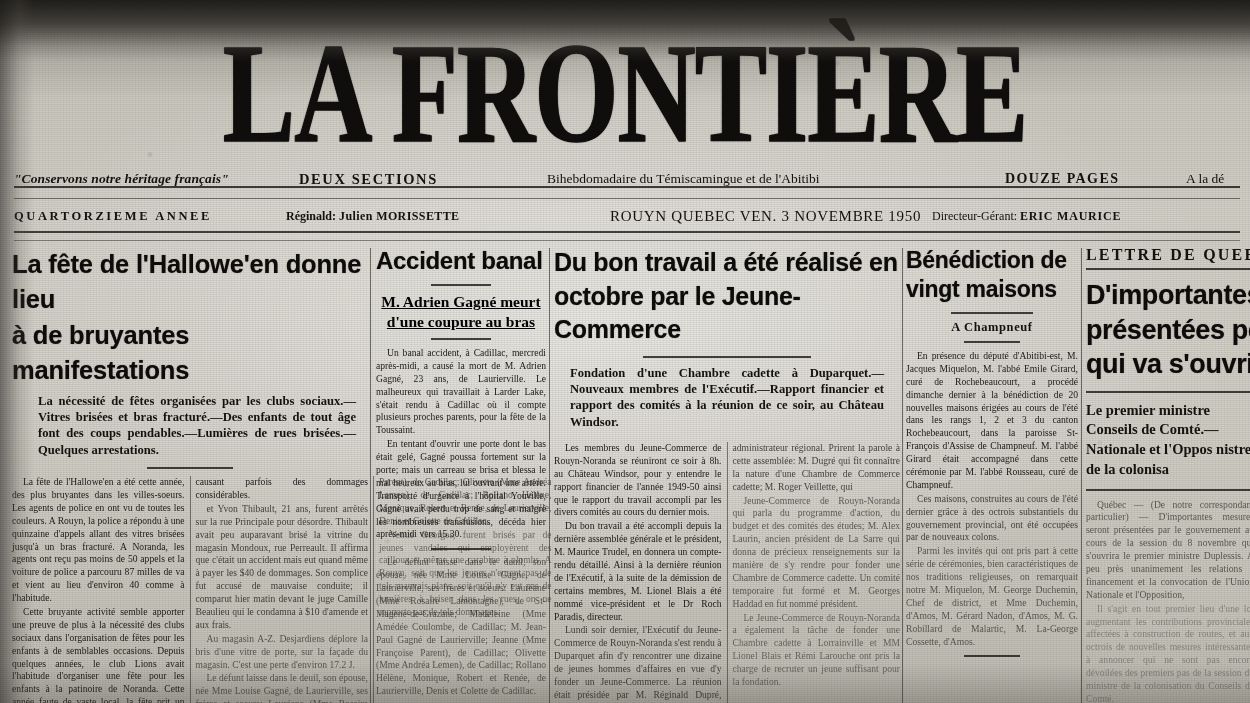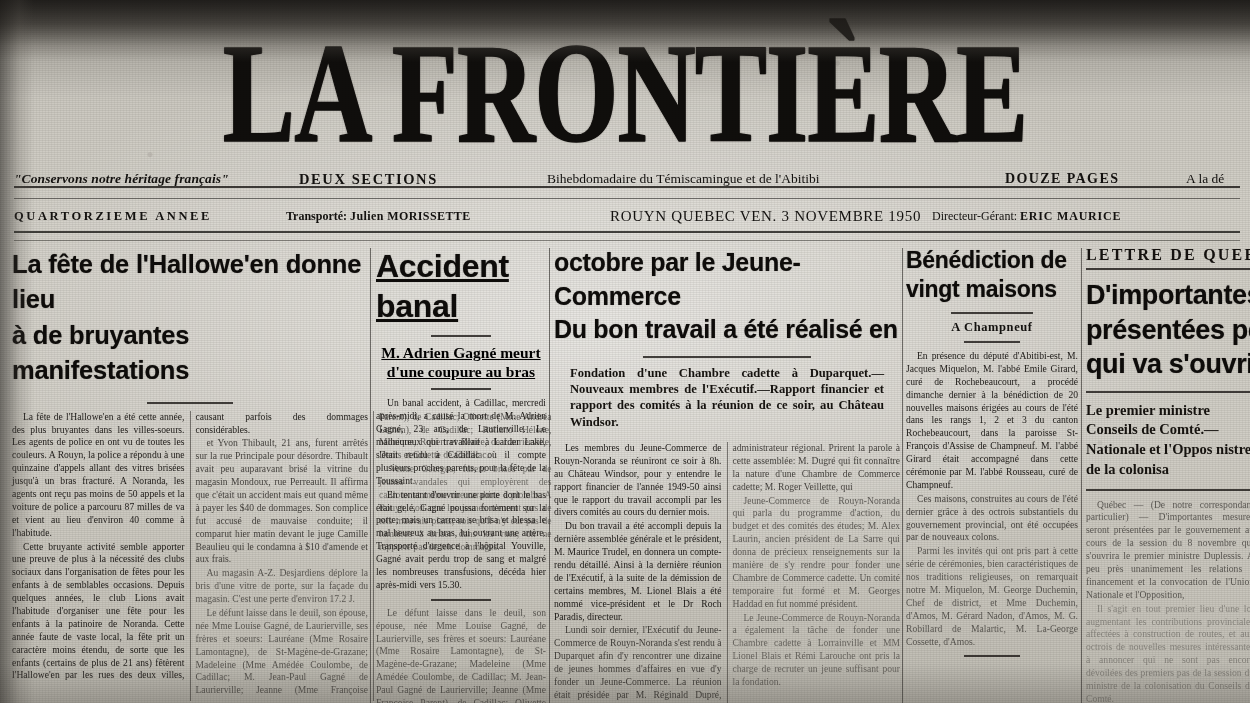--- a/index.html
+++ b/index.html
@@ -106,21 +106,21 @@
   .v3{left:894px;}
   .v4{left:1073px;}
 
   
   .hl{
     font-family:"Liberation Sans", sans-serif;
     font-weight:700;color:#0e0c0a;
     text-shadow:0 0 1px rgba(20,18,16,.5);
   }
   .hl-c1{font-size:25.5px;line-height:1.34;letter-spacing:-.2px;transform:scaleY(1.04);transform-origin:left top;}
-  .hl-c2{font-size:32px;line-height:1.26;letter-spacing:-.3px;text-decoration:underline;}
+  .hl-c2{font-size:24px;line-height:1.26;letter-spacing:-.3px;}
   .hl-c3{font-size:25px;line-height:1.34;letter-spacing:-.3px;}
   .hl-c4{font-size:23px;line-height:1.26;letter-spacing:-.3px;}
   .hl-c5{font-size:27px;line-height:1.28;letter-spacing:-.4px;white-space:nowrap;}
 
   .kicker{
     font-family:"Liberation Serif", serif;
     font-weight:700;font-size:16px;letter-spacing:2.2px;
     color:#15120f;white-space:nowrap;
   }
 
@@ -177,21 +177,21 @@
     <span class="freq">Bihebdomadaire du Témiscamingue et de l'Abitibi</span>
     <span class="pages">DOUZE PAGES</span>
     <span class="defense">A la dé</span>
   </div>
 
   <div class="rule r3"></div>
 
   <div class="bar b2">
     <span class="annee">QUARTORZIEME ANNEE</span>
     <span class="redac">
-      <span>Transporté:</span>
+      <span>Réginald:</span>
       <span class="nm">Julien MORISSETTE</span>
     </span>
     <span class="place">ROUYN QUEBEC VEN. 3 NOVEMBRE 1950</span>
     <span class="dirg">
       <span>Directeur-Gérant:</span>
       <b>ERIC   MAURICE</b>
     </span>
   </div>
 
   <div class="rule r4"></div>
@@ -202,20 +202,21 @@
     <div class="vrule v2"></div>
     <div class="vrule v3"></div>
     <div class="vrule v4"></div>
 
     <div class="col c1">
       <div class="hl hl-c1">
         <div>La fête de l'Hallowe'en donne lieu</div>
         <div>à de bruyantes manifestations</div>
       </div>
       <div style="height:10px"></div>
+      <div class="deck" style="padding:0 12px 0 26px;">La nécessité de fêtes organisées par les clubs sociaux.—Vitres brisées et bras fracturé.—Des enfants de tout âge font des coups pendables.—Lumières de rues brisées.—Quelques arrestations.</div>
       <div class="dash" style="margin-top:9px;margin-bottom:7px;"></div>
       <div class="body twocol" style="height:290px;">
         <p>La fête de l'Hallowe'en a été cette année, des plus bruyantes dans les villes-soeurs. Les agents de police en ont vu de toutes les couleurs. A Rouyn, la police a répondu à une quinzaine d'appels allant des vitres brisées jusqu'à un bras fracturé. A Noranda, les agents ont reçu pas moins de 50 appels et la voiture de police a parcouru 87 milles de va et vient au lieu d'environ 40 comme à l'habitude.</p>
         <p>Cette bruyante activité semble apporter une preuve de plus à la nécessité des clubs sociaux dans l'organisation de fêtes pour les enfants à de semblables occasions. Depuis quelques années, le club Lions avait l'habitude d'organiser une fête pour les enfants à la patinoire de Noranda. Cette année faute de vaste local, la fête prit un caractère moins étendu, de sorte que les enfants (certains de plus de 21 ans) fêtèrent l'Hallowe'en par les rues des deux villes, causant parfois des dommages considérables.</p>
         <p class="faded">et Yvon Thibault, 21 ans, furent arrêtés sur la rue Principale pour désordre. Thibault avait peu auparavant brisé la vitrine du magasin Mondoux, rue Perreault. Il affirma que c'était un accident mais eut quand même à payer les $40 de dommages. Son complice fut accusé de mauvaise conduite; il comparut hier matin devant le juge Camille Beaulieu qui le condamna à $10 d'amende et aux frais.</p>
         <p class="faded2">Au magasin A-Z. Desjardiens déplore la bris d'une vitre de porte, sur la façade du magasin. C'est une perte d'environ 17.2 J.</p>
         <p class="faded2">Le défunt laisse dans le deuil, son épouse, née Mme Louise Gagné, de Laurierville, ses frères et soeurs: Lauréane (Mme Rosaire Lamontagne), de St-Magène-de-Grazane; Madeleine (Mme Amédée Coulombe, de Cadillac; M. Jean-Paul Gagné de Laurierville; Jeanne (Mme Françoise Parent), de Cadillac; Olivette (Mme Andréa Lemen), de Cadillac; Rollano Hélène, Monique, Robert et Renée, de Laurierville, Denis et Colette de Cadillac.</p>
         <p class="faded3">Venue Georges, furent brisés par de jeunes vandales qui employèrent des cailloux et même une carabine à plombs. A Rouyn, soit que les jeunes n'eurent pas de tels mauvais plans, soit qu'il n'y eut pas de lumières à briser dans les rues, on ne rapporte pas de tels dommages.</p>
       </div>
     </div>
@@ -232,22 +233,22 @@
         <p>En tentant d'ouvrir une porte dont le bas était gelé, Gagné poussa fortement sur la porte; mais un carreau se brisa et blessa le mal heureux au bras, lui ouvrant une artère. Transporté d'urgence à l'hôpital Youville, Gagné avait perdu trop de sang et malgré les nombreuses transfusions, décéda hier après-midi vers 15.30.</p>
       </div>
       <div class="dash" style="margin-top:7px;margin-bottom:6px;width:60px;"></div>
       <div class="body faded2">
         <p>Le défunt laisse dans le deuil, son épouse, née Mme Louise Gagné, de Laurierville, ses frères et soeurs: Lauréane (Mme Rosaire Lamontagne), de St-Magène-de-Grazane; Madeleine (Mme Amédée Coulombe, de Cadillac; M. Jean-Paul Gagné de Laurierville; Jeanne (Mme Françoise Parent), de Cadillac; Olivette (Mme Andréa Lemen), de Cadillac; Rollano Hélène, Monique, Robert et Renée, de Laurierville, Denis et Colette de Cadillac.</p>
       </div>
     </div>
 
     <div class="col c3">
       <div class="hl hl-c3">
+        <div>Du bon travail a été réalisé en</div>
         <div>octobre par le Jeune-Commerce</div>
-        <div>Du bon travail a été réalisé en</div>
       </div>
       <div class="dash wide" style="margin-top:9px;margin-bottom:7px;"></div>
       <div class="deck" style="padding:0 16px;">Fondation d'une Chambre cadette à Duparquet.—Nouveaux membres de l'Exécutif.—Rapport financier et rapport des comités à la réunion de ce soir, au Château Windsor.</div>
       <div style="height:12px"></div>
       <div class="body twocol" style="height:300px;">
         <p>Les membres du Jeune-Commerce de Rouyn-Noranda se réuniront ce soir à 8h. au Château Windsor, pour y entendre le rapport financier de l'année 1949-50 ainsi que le rapport du travail accompli par les divers comités au cours du dernier mois.</p>
         <p>Du bon travail a été accompli depuis la dernière assemblée générale et le président, M. Maurice Trudel, en donnera un compte-rendu détaillé. Ainsi à la dernière réunion de l'Exécutif, à la suite de la démission de certains membres, M. Lionel Blais a été nommé vice-président et le Dr Roch Paradis, directeur.</p>
         <p class="faded">Lundi soir dernier, l'Exécutif du Jeune-Commerce de Rouyn-Noranda s'est rendu à Duparquet afin d'y rencontrer une dizaine de jeunes hommes d'affaires en vue d'y fonder un Jeune-Commerce. La réunion était présidée par M. Réginald Dupré, administrateur régional. Prirent la parole à cette assemblée: M. Dugré qui fit connaître la nature d'une Chambre de Commerce cadette; M. Roger Veillette, qui</p>
         <p class="faded2">Jeune-Commerce de Rouyn-Noranda qui parla du programme d'action, du budget et des comités des études; M. Alex Laurin, ancien président de La Sarre qui donna de précieux renseignements sur la manière de s'y rendre pour fonder une Chambre de Commerce cadette. Un comité temporaire fut formé et M. Georges Haddad en fut nommé président.</p>
         <p class="faded3">Le Jeune-Commerce de Rouyn-Noranda a également la tâche de fonder une Chambre cadette à Lorrainville et MM Lionel Blais et Rémi Larouche ont pris la charge de recruter un jeune suffisant pour la fondation.</p>

